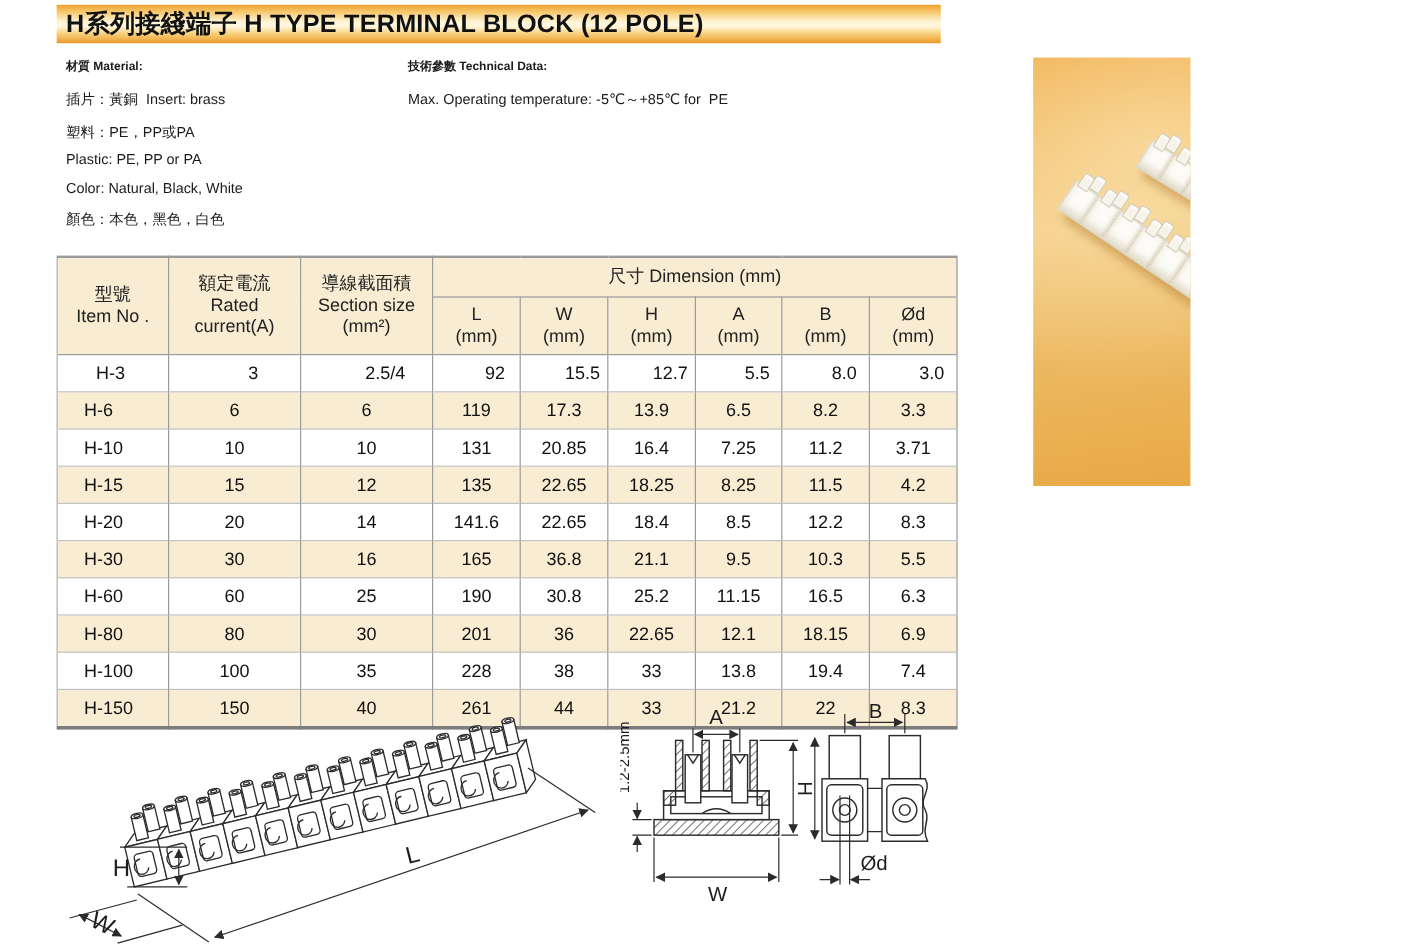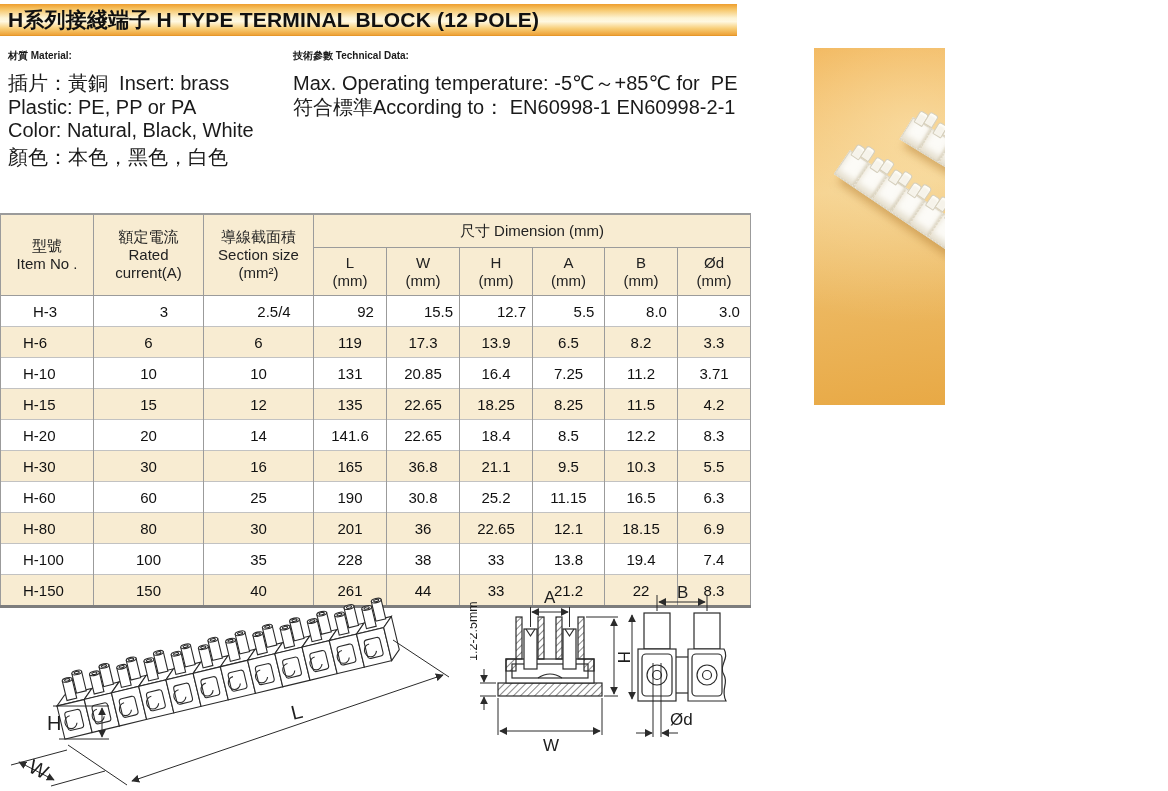--- a/index.html
+++ b/index.html
@@ -1,32 +1,32 @@
 <!DOCTYPE html>
 <html><head>
 <meta charset="utf-8">
 <style>
   html,body{margin:0;padding:0;background:#fff;}
   .page{
     position:relative;width:945px;height:791px;overflow:hidden;background:#fff;
-    font-family:"Liberation Sans","DejaVu Sans",sans-serif;color:#1a1a1a;
+    font-family:"Liberation Sans","DejaVu Sans",sans-serif;color:#1a1a1a;margin-left:47px;
   }
   
   .title-bar{
     position:absolute;left:0;top:4px;width:737px;height:32px;
     background:linear-gradient(to bottom,#ee9e2e 0%,#f6c464 16%,#fdf4d4 44%,#fff8e0 55%,#f8cf7a 76%,#eea43a 96%,#e08f22 100%);
     display:flex;align-items:center;
   }
   .title-bar span{font-size:21px;font-weight:bold;color:#111;padding-left:8px;letter-spacing:.2px;white-space:nowrap;}
   
   .txtsec{position:absolute;top:46px;}
   .material{left:8px;}
   .technical{left:293px;}
   .sec-heading{font-size:10px;font-weight:bold;margin-bottom:7px;line-height:19px;}
-  .tline{font-size:20px;line-height:23.5px;white-space:pre-wrap;}
+  .tline{font-size:12px;line-height:23.5px;white-space:pre-wrap;}
   .gap{margin-top:3px;}
   
   .photo{
     position:absolute;left:814px;top:48px;width:354px;height:357px;overflow:hidden;
     background:
       radial-gradient(130% 95% at 28% 22%, rgba(255,243,205,.50), rgba(255,243,205,0) 58%),
       linear-gradient(172deg,#efa943 0%,#f3ca80 36%,#ecb75f 64%,#e7a53e 100%);
   }
   .strip{position:absolute;display:flex;transform-origin:0 0;height:26px;}
   .strip.back{left:99px;top:69px;width:268px;transform:rotate(31.5deg);}
@@ -72,29 +72,29 @@
 
 <div class="page">
 
   <div class="title-bar">
     <span>H系列接綫端子 H TYPE TERMINAL BLOCK (12 POLE)</span>
   </div>
 
   <div class="txtsec material">
     <div class="sec-heading">材質 Material:</div>
     <div class="tline">插片：黃銅  Insert: brass</div>
+    <div class="tline gap">塑料：PE，PP或PA</div>
     <div class="tline">Plastic: PE, PP or PA</div>
     <div class="tline">Color: Natural, Black, White</div>
     <div class="tline gap">顏色：本色，黑色，白色</div>
   </div>
 
   <div class="txtsec technical">
     <div class="sec-heading">技術參數 Technical Data:</div>
     <div class="tline">Max. Operating temperature: -5℃～+85℃ for  PE</div>
-    <div class="tline">符合標準According to： EN60998-1 EN60998-2-1</div>
   </div>
 
   <div class="photo">
     <div class="strip-shadow s1"></div>
     <div class="strip-shadow s2"></div>
     <div class="strip back">
         <div class="seg">
           <div class="nub n1"></div>
           <div class="nub n2"></div>
         </div>

